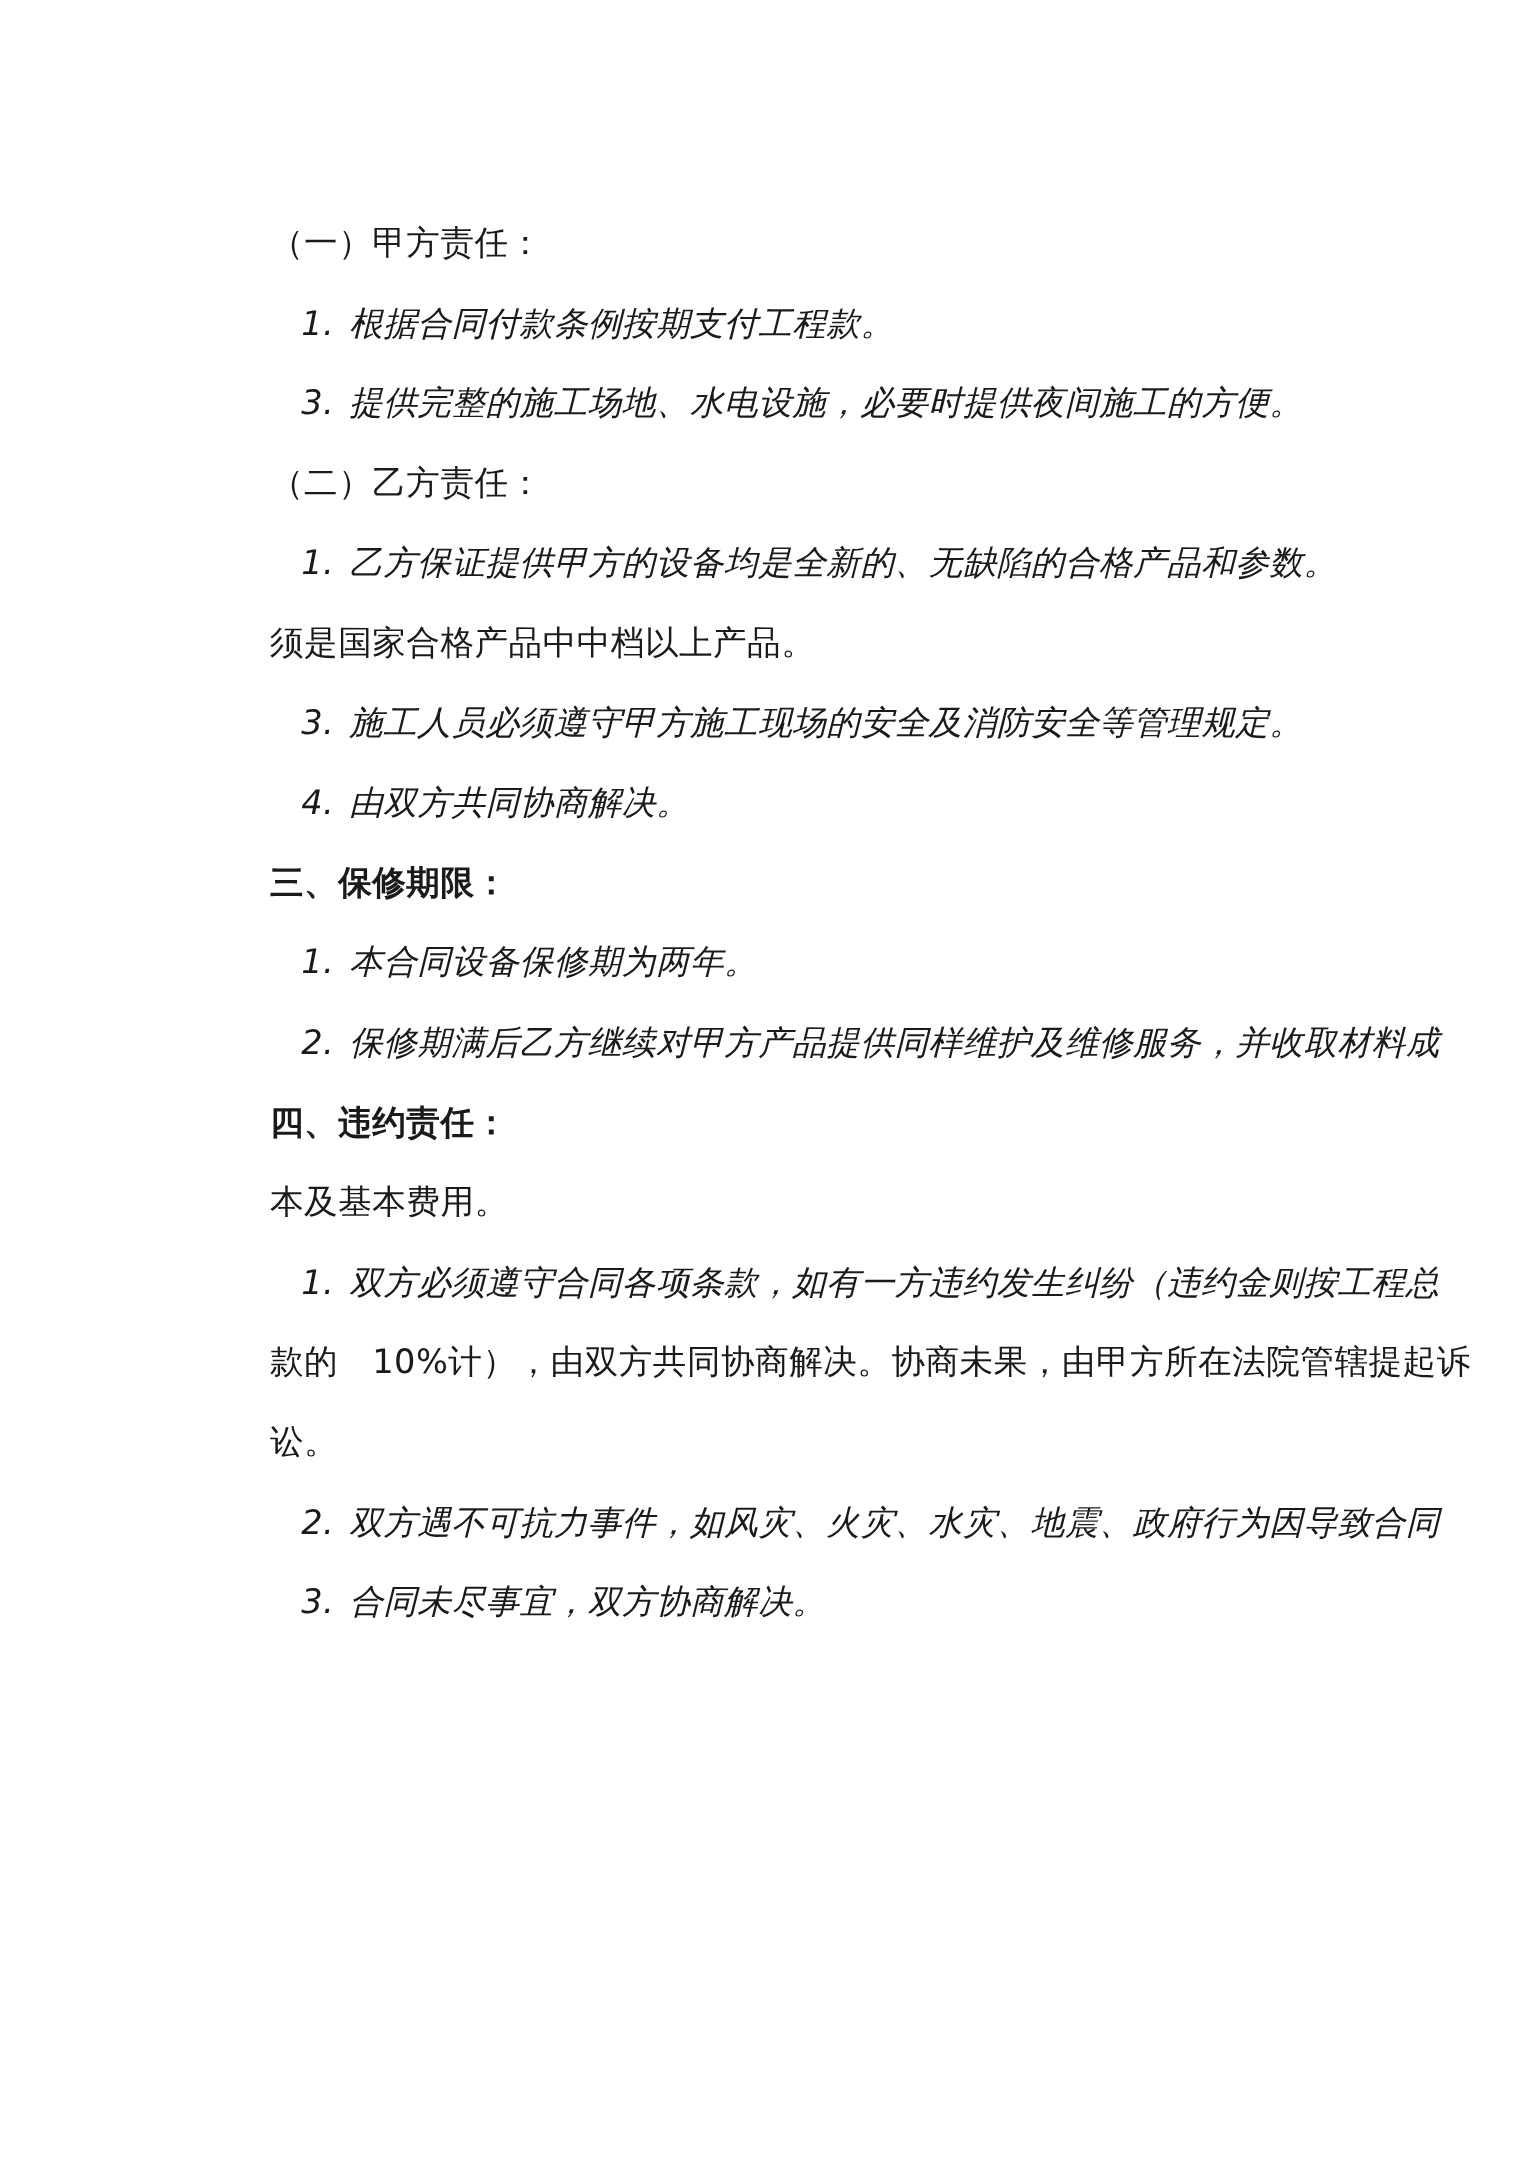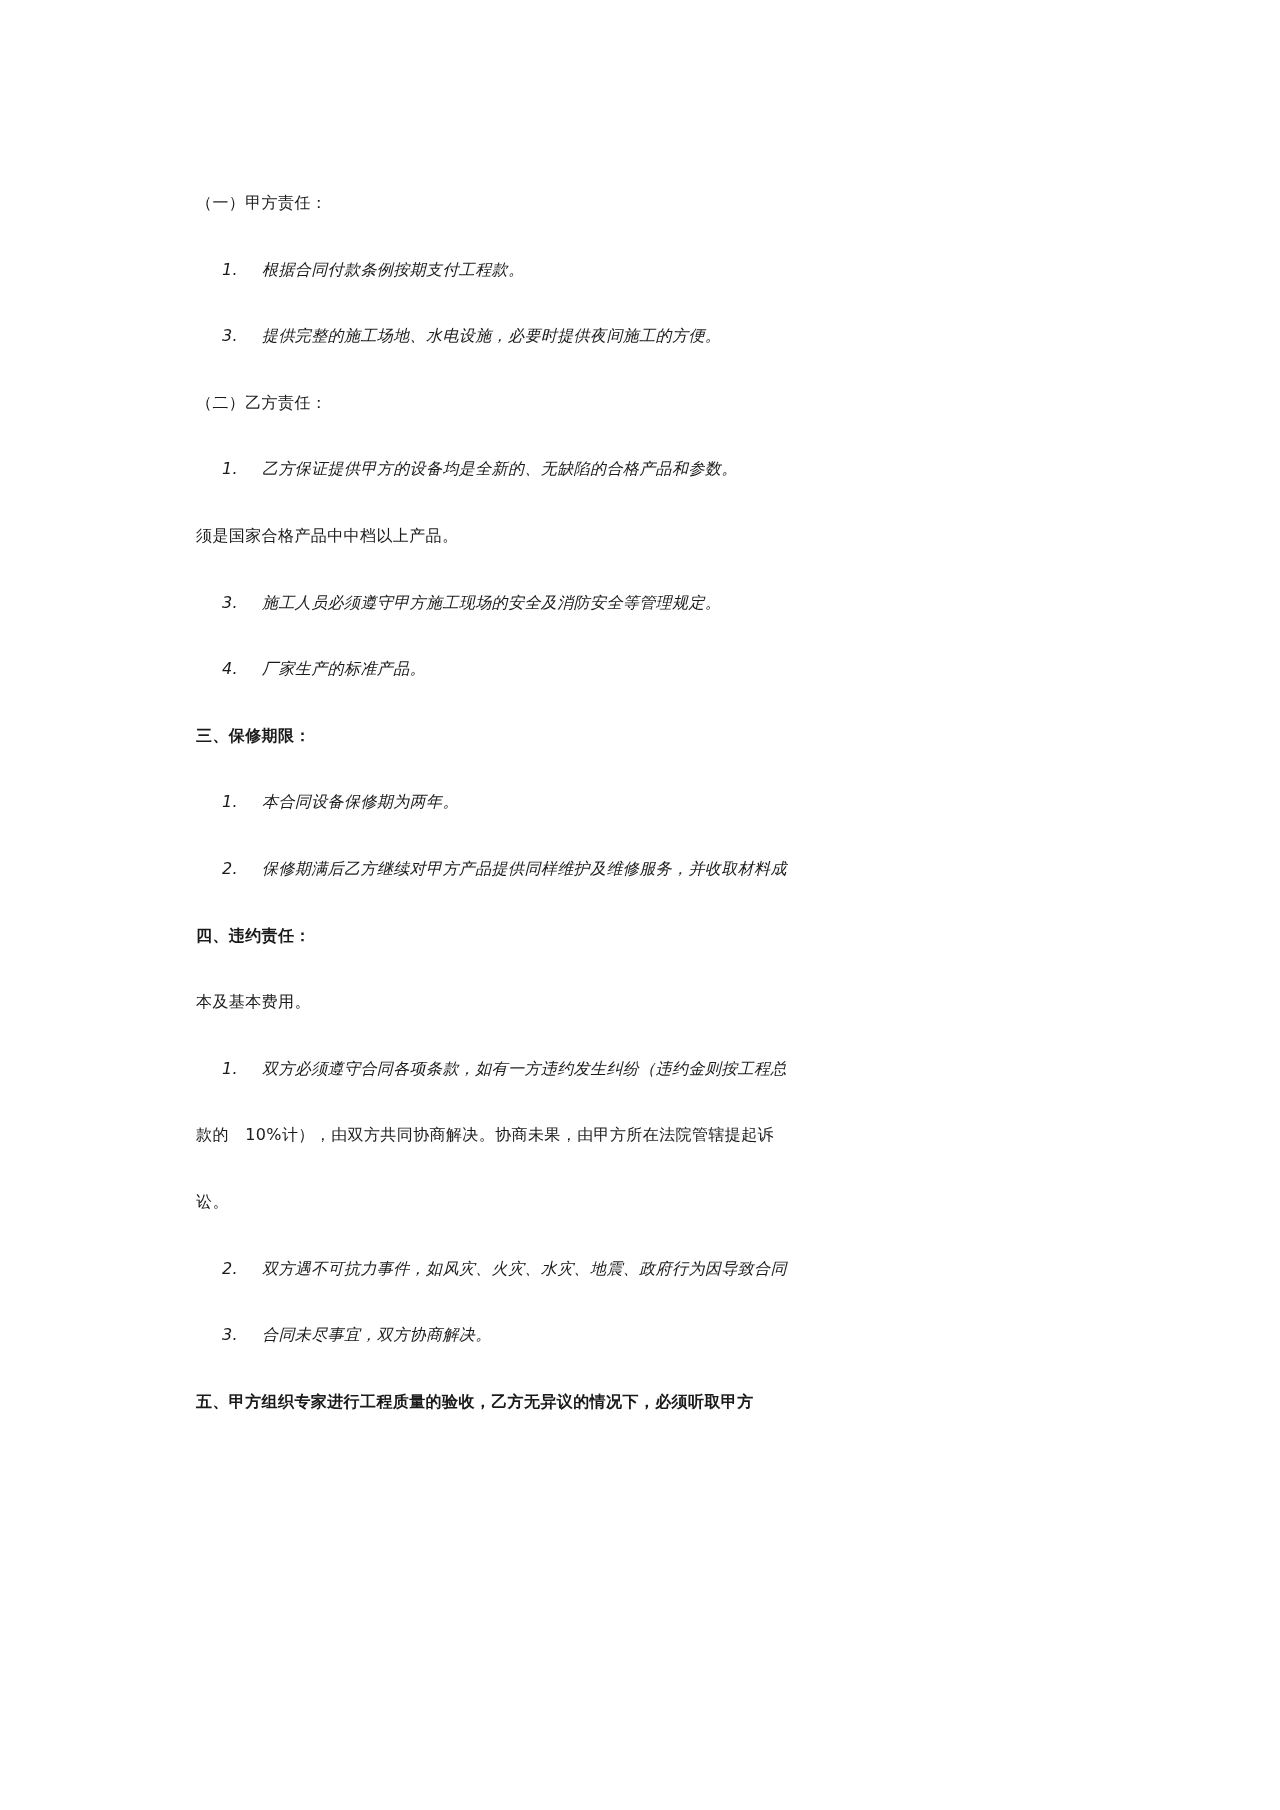--- a/index.html
+++ b/index.html
@@ -15,27 +15,28 @@
       font-family: "DejaVu Sans", "Liberation Sans", sans-serif;
       color: #1a1a1a;
     }
     .page {
       position: absolute;
       left: 196px;
       top: 170px;
       width: 892px;
     }
     .line {
-      font-size: 16px;
+      font-size: 28px;
       line-height: 66.6px;
       height: 66.6px;
       white-space: nowrap;
       text-align: justify;
       text-align-last: left;
       letter-spacing: 0.4px;
+      margin-left: 29px;
     }
     .sub-heading { padding-left: 0; }
     .item { padding-left: 26px; font-style: italic; }
     .cont { padding-left: 0; }
     .heading { padding-left: 0; font-weight: bold; }
     .num {
       display: inline-block;
       width: 40px;
     }
   </style>
@@ -68,21 +69,21 @@
 
   <div class="line cont">
     <span>须是国家合格产品中中档以上产品。</span>
   </div>
 
   <div class="line item">
     <span class="num">3.</span><span>施工人员必须遵守甲方施工现场的安全及消防安全等管理规定。</span>
   </div>
 
   <div class="line item">
-    <span class="num">4.</span><span>厂家生产的标准产品。</span>
+    <span class="num">4.</span><span>由双方共同协商解决。</span>
   </div>
 
   <div class="line heading">
     <span>三、保修期限：</span>
   </div>
 
   <div class="line item">
     <span class="num">1.</span><span>本合同设备保修期为两年。</span>
   </div>
 
@@ -112,17 +113,14 @@
 
   <div class="line item">
     <span class="num">2.</span><span>双方遇不可抗力事件，如风灾、火灾、水灾、地震、政府行为因导致合同</span>
   </div>
 
 
   <div class="line item">
     <span class="num">3.</span><span>合同未尽事宜，双方协商解决。</span>
   </div>
 
-  <div class="line heading">
-    <span>五、甲方组织专家进行工程质量的验收，乙方无异议的情况下，必须听取甲方</span>
-  </div>
 
 </div>
 
 </body></html>

